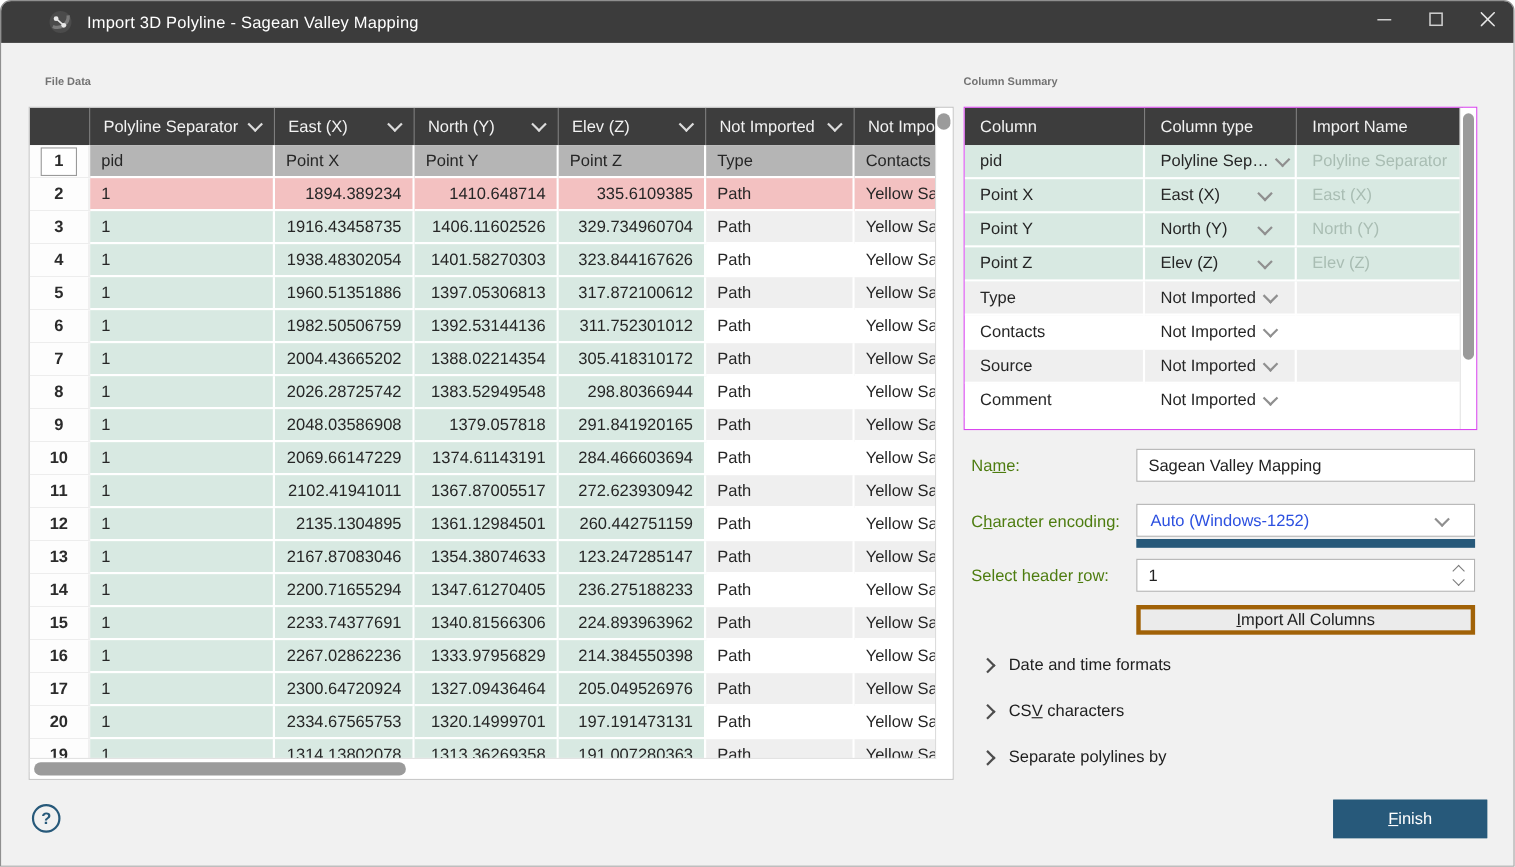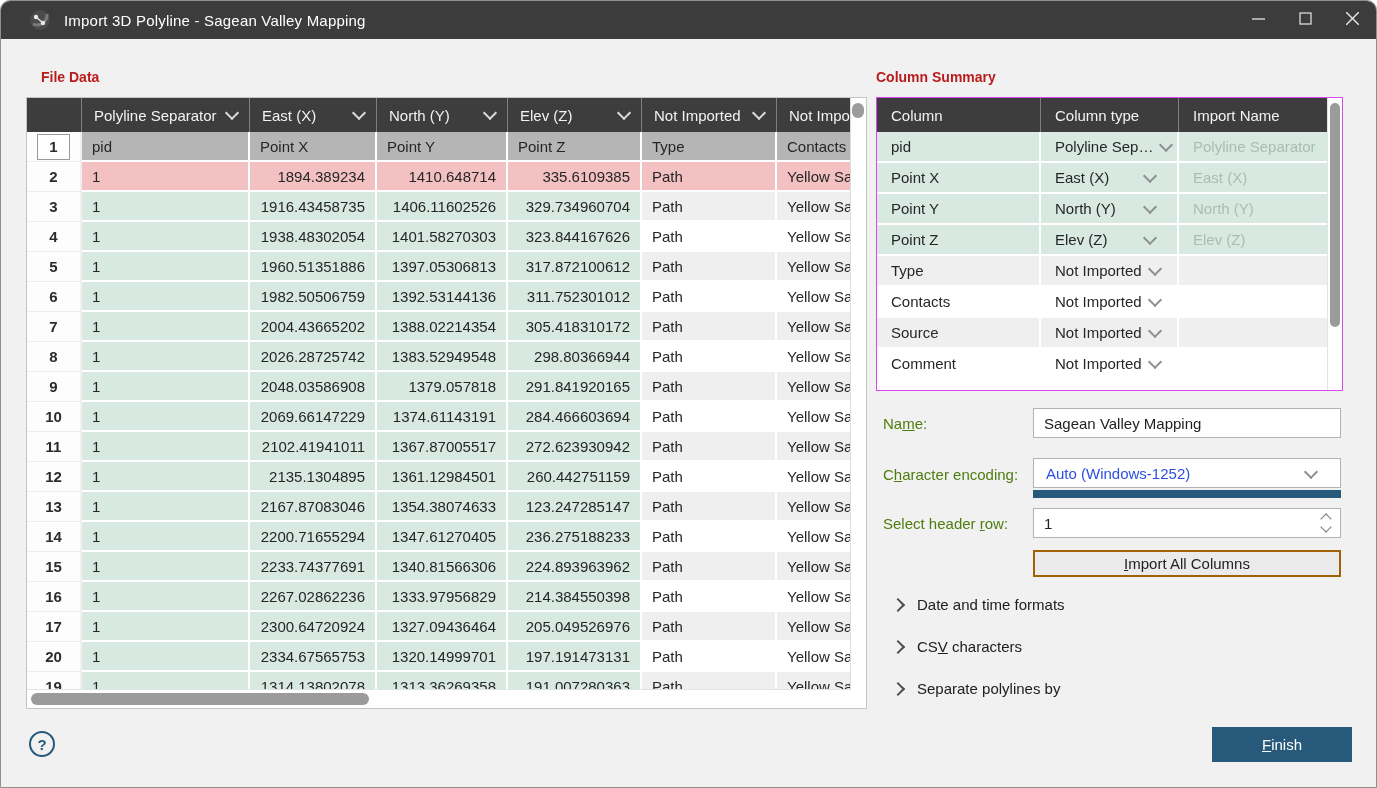--- a/index.html
+++ b/index.html
@@ -1,26 +1,26 @@
 <!DOCTYPE html>
 <html><head>
 <meta charset="utf-8">
 <style>
   html,body{margin:0;padding:0;background:#ffffff;}
   .window{position:relative;width:1377px;height:788px;background:#f1f1f1;
     font-family:"Liberation Sans",sans-serif;border-radius:10px 10px 0 0;overflow:hidden;
     border:1px solid #8f8f8f;box-sizing:border-box;}
   
   .titlebar{position:absolute;top:0;left:0;right:0;height:38px;background:#3c3c3c;
-    display:flex;align-items:center;padding-left:28px;color:#fff;}
+    display:flex;align-items:center;padding-left:43px;color:#fff;}
   .title{font-size:15px;margin-left:13px;letter-spacing:.2px;}
   .controls{margin-left:auto;display:flex;height:100%;}
   .wbtn{width:47px;height:100%;display:flex;align-items:center;justify-content:center;cursor:default;}
   
-  .panel-label{position:absolute;font-size:14px;font-weight:bold;color:#b91c1c;}
+  .panel-label{position:absolute;font-size:10px;font-weight:bold;color:#737373;}
   
   .ftable{position:absolute;left:25px;top:96px;width:841px;height:612px;background:#fff;
     border:1px solid #c4c4c4;box-sizing:border-box;overflow:hidden;}
   .fhdr{display:flex;height:34px;background:#3d3d3d;color:#f2f2f2;width:826px;}
   .hcell{flex:none;display:flex;align-items:center;padding-left:12px;box-sizing:border-box;
     border-right:1px solid #7e7e7e;font-size:15px;overflow:hidden;white-space:nowrap;}
   .hcell:last-child{border-right:none;}
   .hlab{flex:1;overflow:hidden;}
   .c0{width:55px}.c1{width:168px}.c2{width:127px}.c3{width:131px}.c4{width:134px}.c5{width:135px}.c6{width:76px}
   .frow{display:flex;height:30px;width:826px;}
@@ -74,21 +74,21 @@
     box-sizing:border-box;display:flex;align-items:center;justify-content:space-between;padding:0 12px;font-size:15px;}
   .dropdown .dval{color:#2c50e0;}
   .enc-bar{position:absolute;left:1032px;top:489px;width:308px;height:8px;background:#27597a;}
   .spinwrap{position:absolute;left:1032px;top:507px;width:308px;height:30px;border:1px solid #b3b3b3;background:#fff;
     box-sizing:border-box;display:flex;align-items:center;padding:0 10px;font-size:15px;color:#222;justify-content:space-between;}
   .spinners{display:flex;flex-direction:column;gap:4px;align-items:center;}
   .sp{width:7px;height:7px;border-right:1.5px solid #7a7a7a;border-bottom:1.5px solid #7a7a7a;}
   .sp.up{transform:rotate(-135deg);margin-bottom:-2px;}
   .sp.dn{transform:rotate(45deg);margin-top:-2px;}
   .imp-btn{position:absolute;left:1032px;top:549px;width:308px;height:27px;background:#ebebeb;
-    border:2px solid #a16207;font-family:"Liberation Sans",sans-serif;font-size:15px;color:#222;cursor:default;}
+    border:4px solid #a16207;font-family:"Liberation Sans",sans-serif;font-size:15px;color:#222;cursor:default;}
   
   .disc{position:absolute;left:892px;display:flex;align-items:center;font-size:15px;color:#202020;}
   
   .help-btn{position:absolute;left:28px;top:730px;width:26px;height:26px;border:2px solid #27597a;border-radius:50%;
     box-sizing:border-box;display:flex;align-items:center;justify-content:center;color:#27597a;font-size:15px;font-weight:bold;background:transparent;}
   .btn{position:absolute;top:726px;height:35px;font-family:"Liberation Sans",sans-serif;font-size:15px;
     display:flex;align-items:center;justify-content:center;box-sizing:border-box;cursor:default;}
   .btn.cancel{left:1047px;width:138px;background:#fbfbfb;border:1px solid #27597a;color:#27597a;}
   .btn.finish{left:1211px;width:140px;background:#27597a;border:1px solid #27597a;color:#ffffff;}
 </style>

